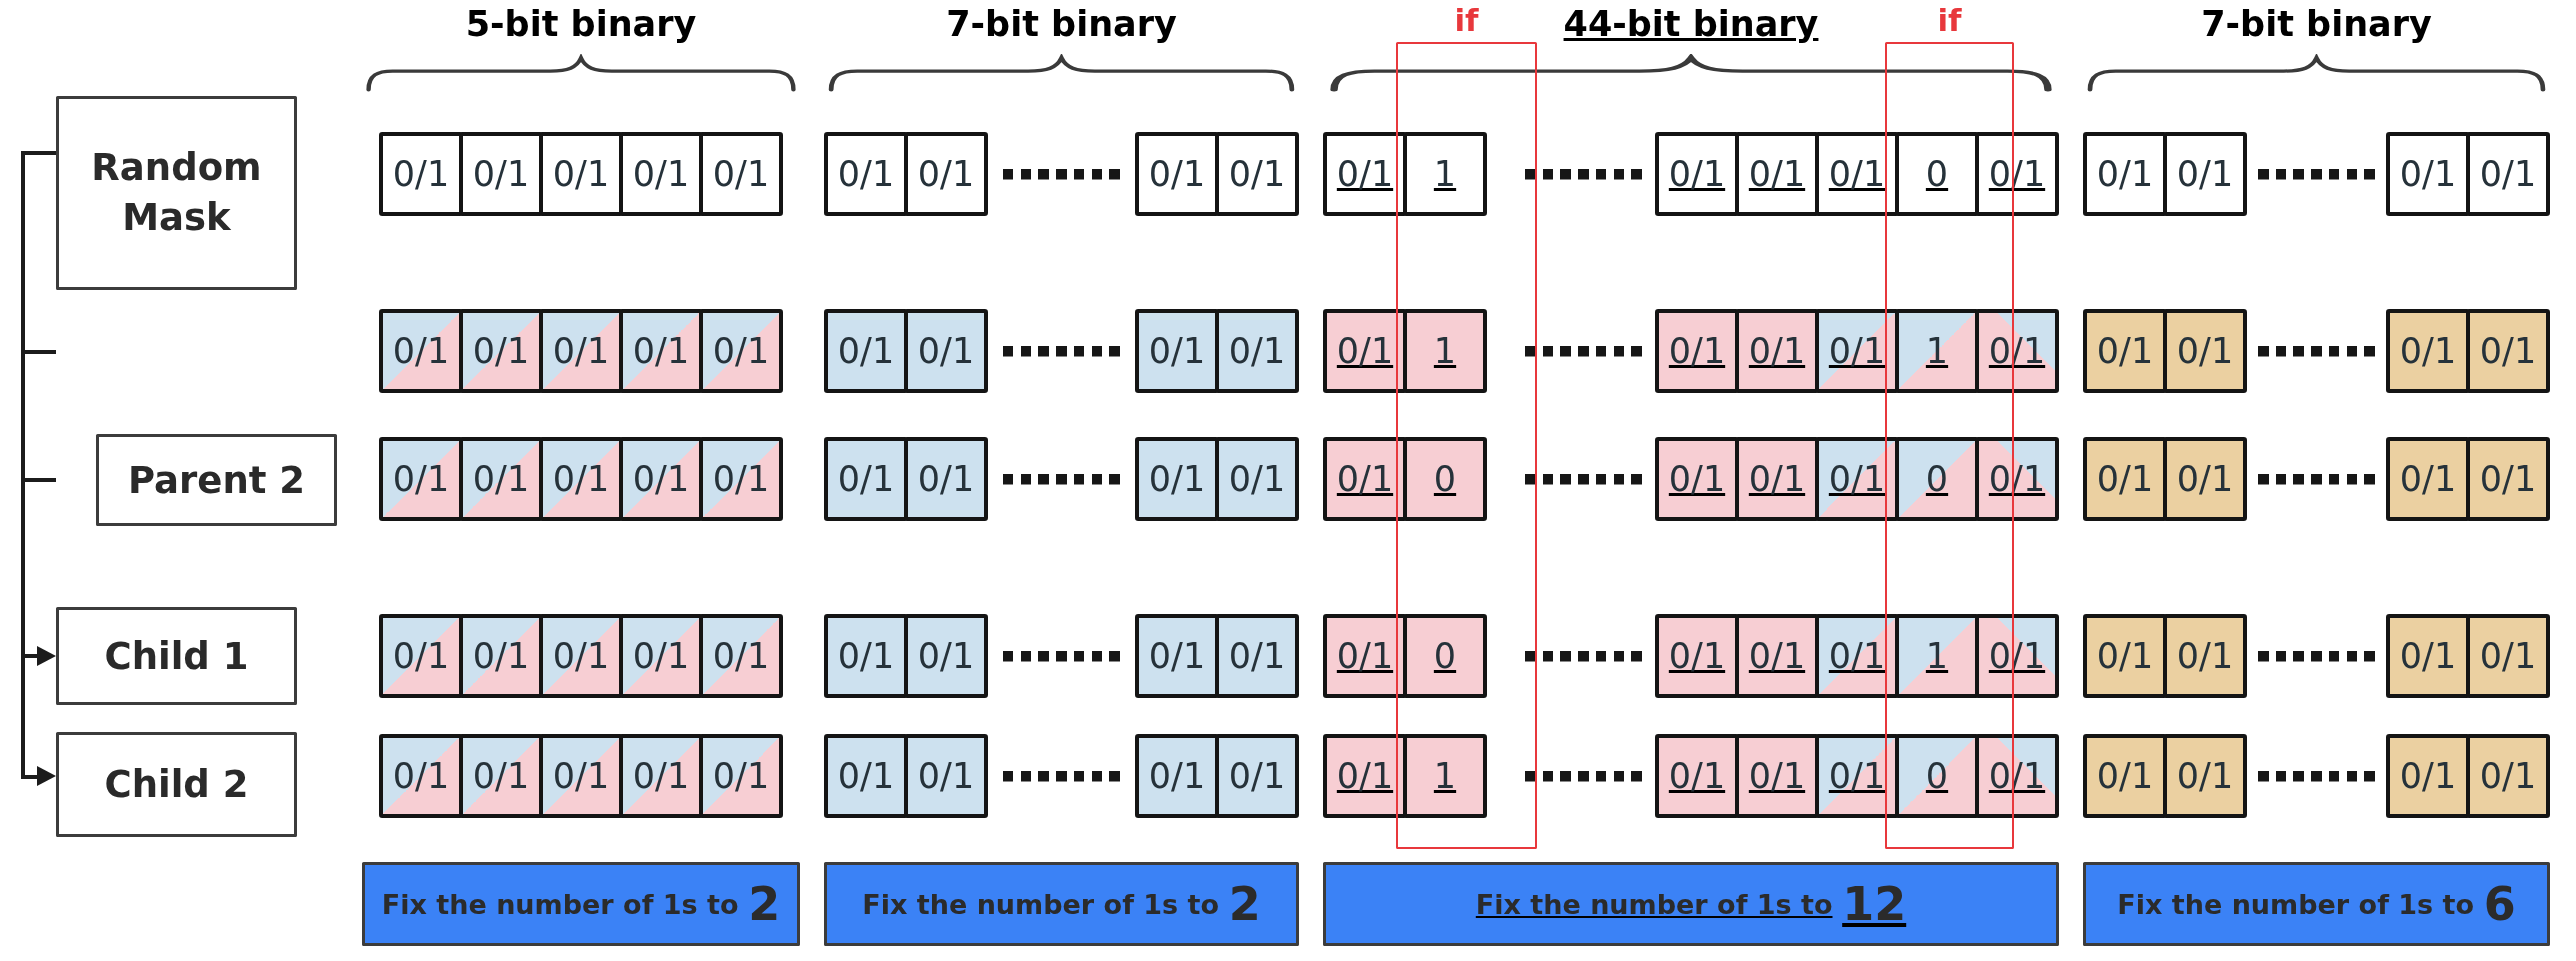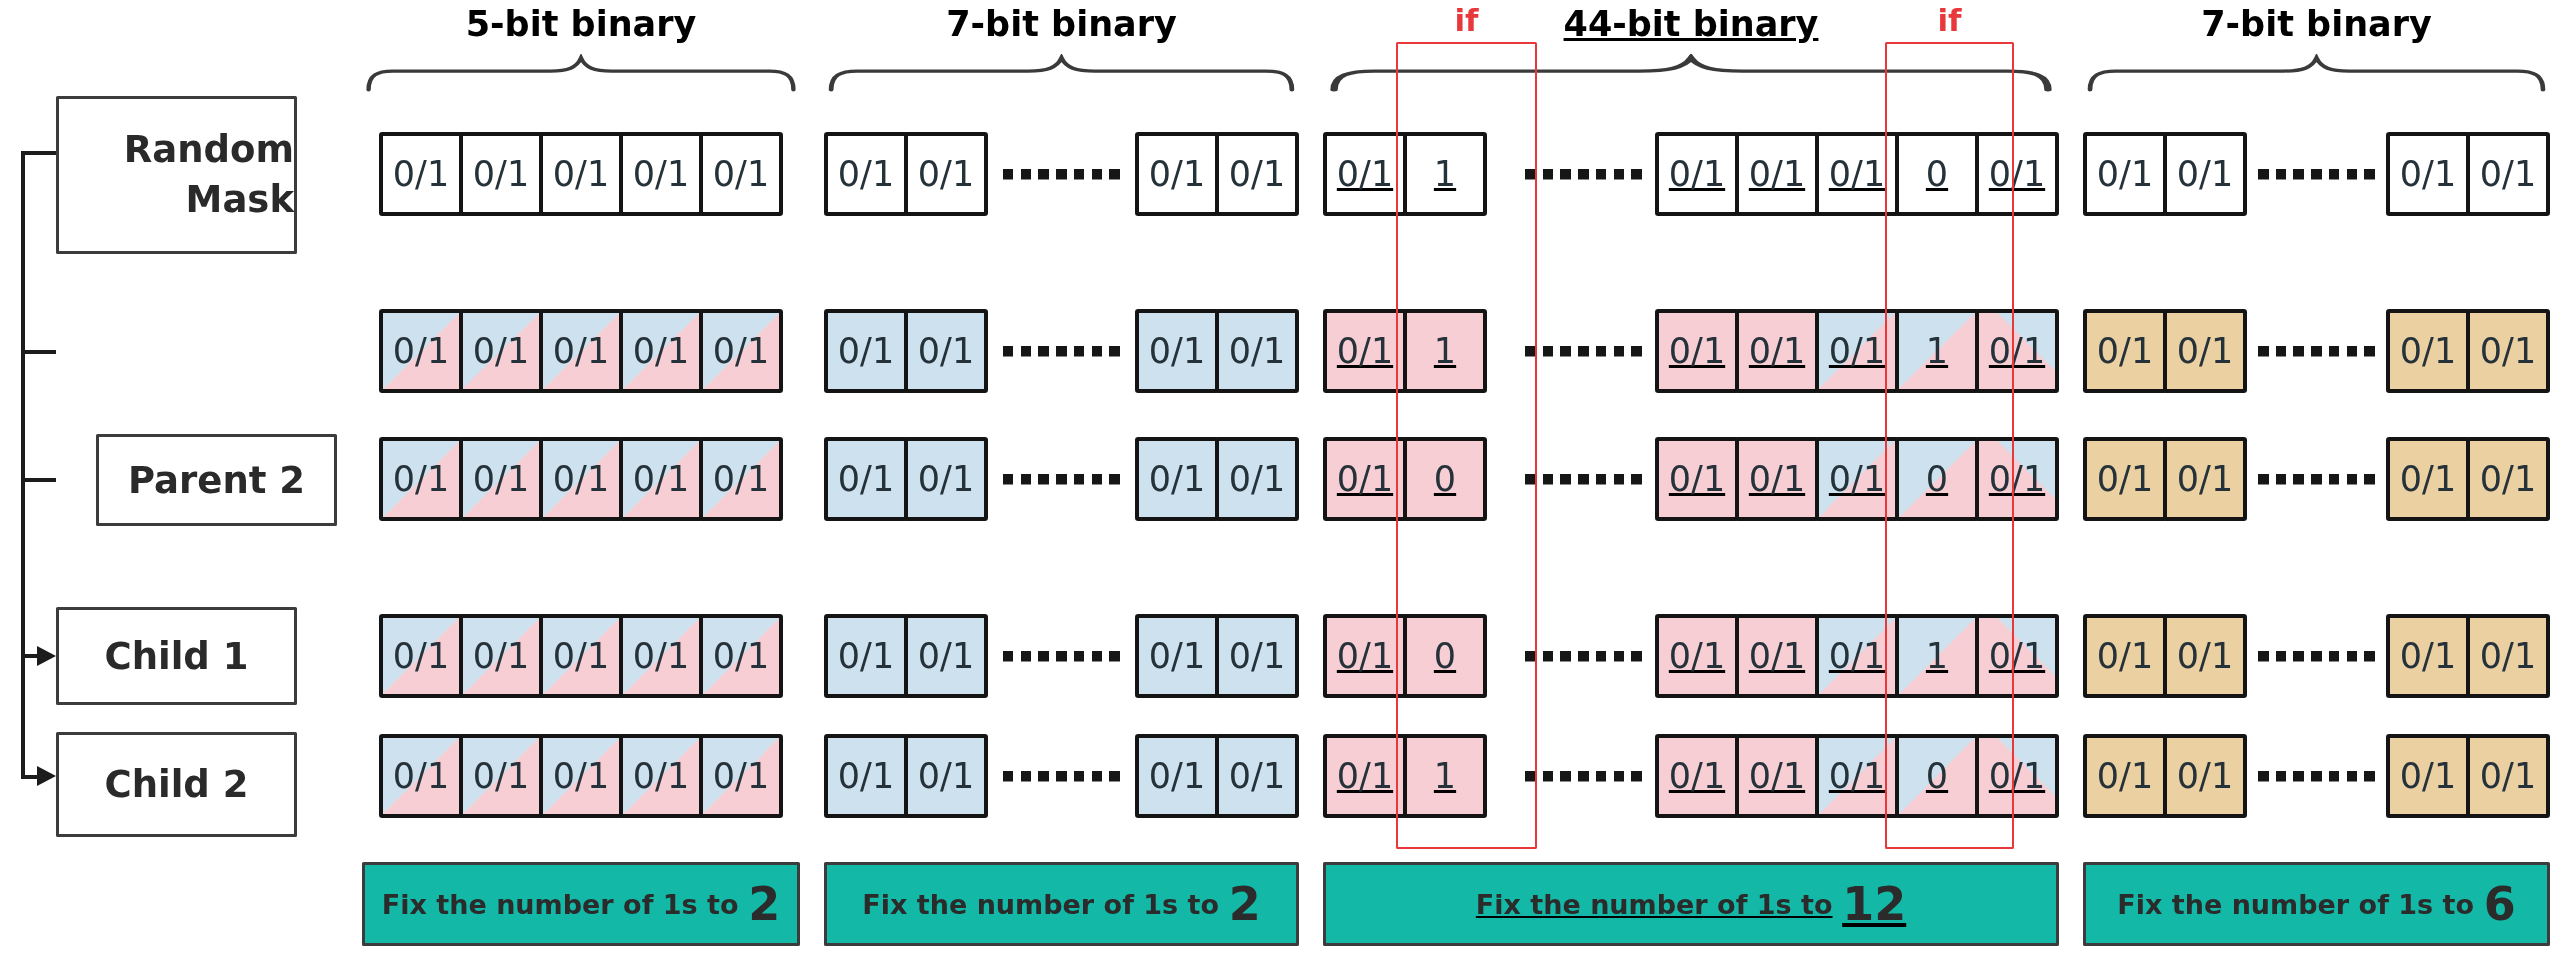--- a/index.html
+++ b/index.html
@@ -44,29 +44,29 @@
   .f-mixTR{background:linear-gradient(225deg,#cde1ef 38%,#f7ced3 38%);}
 
   .dots{flex:1;align-self:center;height:10.5px;
     background-image:repeating-linear-gradient(90deg,#161616 0 10.5px,transparent 10.5px 17.7px);
     background-size:117px 10.5px;background-repeat:no-repeat;background-position:center;}
   .sec-44 .dots{background-position:right 13px center;}
 
   .caption{
     margin-top:44px;height:84px;box-sizing:border-box;border:3.2px solid #3c3c3c;
     display:flex;align-items:center;justify-content:center;gap:9.7px;
-    font-size:27px;font-weight:700;color:#2b2b2b;background:#14b8a6;border-radius:1.6px;
+    font-size:27px;font-weight:700;color:#2b2b2b;background:#3b82f6;border-radius:1.6px;
   }
   .caption .big{font-size:46px;font-weight:700;}
 
   .lbox{position:absolute;left:40px;width:241px;box-sizing:border-box;
     border:3.2px solid #3c3c3c;background:#fff;border-radius:1.6px;
     display:flex;align-items:center;justify-content:center;text-align:center;
     font-size:37px;font-weight:600;color:#2a2a2a;}
-  .lb-mask{top:90px;height:158px;line-height:1.35;text-align:right;}
+  .lb-mask{top:90px;height:194px;line-height:1.35;}
   .lb-p1{top:299px;height:92px;}
   .lb-p2{top:428px;height:92px;margin-left:40px;}
   .lb-c1{top:601px;height:98px;}
   .lb-c2{top:726px;height:105px;}
 
   .trunk{position:absolute;left:4.8px;top:145px;width:4px;height:628px;background:#1c1c1c;}
   .branch{position:absolute;left:4.8px;height:4px;background:#1c1c1c;}
   .b-mask{top:145px;width:35px;}
   .b-p1{top:344px;width:35px;}
   .b-p2{top:472px;width:35px;}

